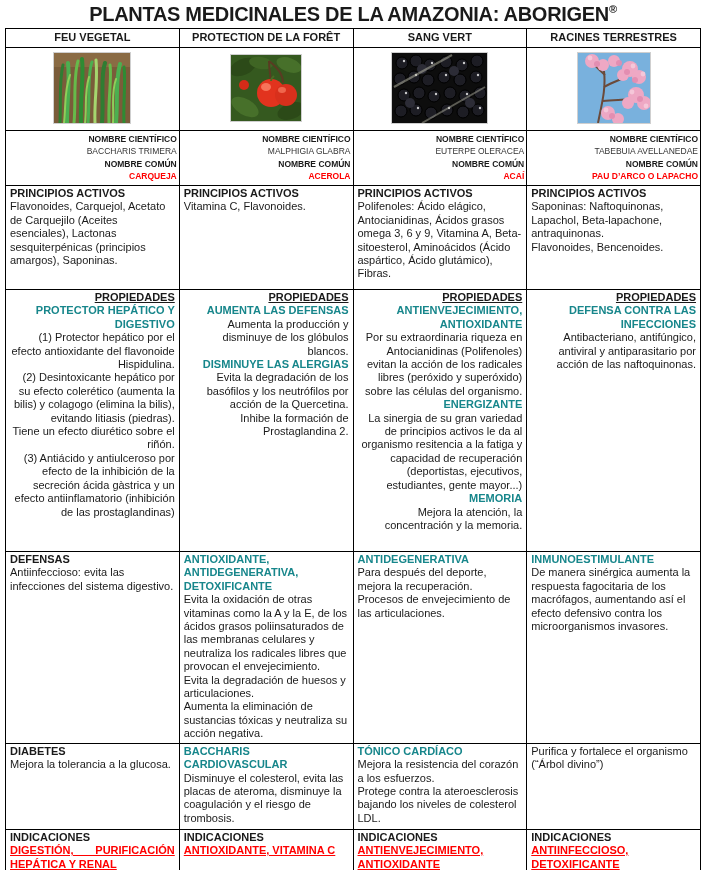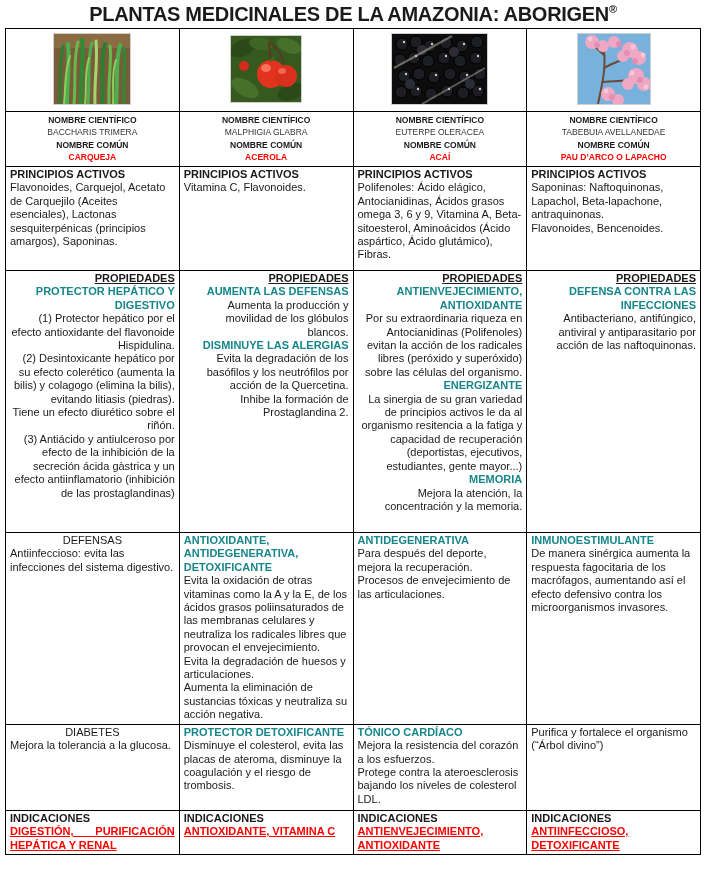--- a/index.html
+++ b/index.html
@@ -3,45 +3,51 @@
 <meta charset="utf-8">
 <style>
   html,body{margin:0;padding:0;background:#fff;}
   body{width:706px;height:870px;font-family:"Liberation Sans",sans-serif;color:#1a1a1a;}
   .page-title{text-align:center;font-weight:bold;font-size:20px;letter-spacing:-0.3px;padding:3px 0 2px 0;}
   .page-title sup{font-size:11px;}
   table{border-collapse:collapse;table-layout:fixed;width:696px;margin:0 auto;}
   th,td{border:1px solid #000;vertical-align:top;padding:1px 4px 2px 4px;font-size:11px;line-height:1.22;overflow:hidden;}
   th{text-align:center;font-size:11px;padding:2px;height:14px;}
   .r-photo td{height:78px;text-align:center;vertical-align:middle;padding:2px;}
-  .r-names td{height:50px;text-align:center;padding:2px;}
+  .r-names td{height:50px;text-align:right;padding:2px;}
   .r-principios td{height:100px;}
   .r-prop td{height:258px;text-align:right;}
   .r-def td{height:170px;}
   .r-card td{height:82px;margin-left:6px;}
   .r-ind td{height:34px;}
   .hdr{font-weight:bold;display:block;}
   .hdr.u{text-decoration:underline;}
   .cell-body{display:block;white-space:pre-line;}
   .seg-teal{display:block;font-weight:bold;color:#17868B;white-space:pre-line;}
-  .seg-black{display:block;font-weight:normal;color:#1a1a1a;text-align:center;}
+  .seg-black{display:block;font-weight:bold;color:#1a1a1a;}
   .seg-body{display:block;white-space:pre-line;}
   .nm-label{display:block;font-size:8.5px;font-weight:bold;color:#1a1a1a;line-height:1.45;}
   .nm-sci{display:block;font-size:8.5px;color:#333;line-height:1.45;}
   .nm-common{display:block;font-size:8.5px;font-weight:bold;color:#FF0000;line-height:1.45;}
   .ind-body{display:block;color:#FF0000;font-weight:bold;text-align:justify;text-decoration:underline;}
   .photo-frame{display:inline-block;border:1px solid #cfcfcf;line-height:0;}
 </style>
 </head>
 <body>
 
 <div class="page-title"><span>PLANTAS MEDICINALES DE LA AMAZONIA: ABORIGEN</span><sup>®</sup></div>
 
 <table>
   <tbody>
+      <tr class="r-cols">
+    <th>FEU VEGETAL</th>
+    <th>PROTECTION DE LA FORÊT</th>
+    <th>SANG VERT</th>
+    <th>RACINES TERRESTRES</th>
+  </tr>
 
   <tr class="r-photo">
     <td>
       <span class="photo-frame">
         <svg width="76" height="70" viewBox="0 0 76 70">
           <rect width="76" height="70" fill="#7a5c3a"></rect>
           <rect x="0" y="0" width="76" height="14" fill="#8a6b44"></rect>
           <g fill="none" stroke-linecap="round">
             <path d="M6,70 C7,45 5,28 9,12" stroke="#2f7d32" stroke-width="3"></path>
             <path d="M13,70 C13,48 16,30 14,10" stroke="#4caf50" stroke-width="4"></path>
@@ -229,21 +235,21 @@
   <tr class="r-prop">
     <td>
       <span class="hdr u">PROPIEDADES</span>
       <span><span class="seg-teal">PROTECTOR HEPÁTICO Y DIGESTIVO</span><span class="seg-body">(1) Protector hepático por el efecto antioxidante del flavonoide Hispidulina.
 (2) Desintoxicante hepático por su efecto colerético (aumenta la bilis) y colagogo (elimina la bilis), evitando litiasis (piedras).
 Tiene un efecto diurético sobre el riñón.
 (3) Antiácido y antiulceroso por efecto de la inhibición de la secreción ácida gàstrica y un efecto antiinflamatorio (inhibición de las prostaglandinas)</span></span>
     </td>
     <td>
       <span class="hdr u">PROPIEDADES</span>
-      <span><span class="seg-teal">AUMENTA LAS DEFENSAS</span><span class="seg-body">Aumenta la producción y movilidad de los glóbulos blancos.</span><span class="seg-teal">DISMINUYE LAS ALERGIAS</span><span class="seg-body">Evita la degradación de los basófilos y los neutrófilos por acción de la Quercetina.
+      <span><span class="seg-teal">AUMENTA LAS DEFENSAS</span><span class="seg-body">Aumenta la producción y disminuye de los glóbulos blancos.</span><span class="seg-teal">DISMINUYE LAS ALERGIAS</span><span class="seg-body">Evita la degradación de los basófilos y los neutrófilos por acción de la Quercetina.
 Inhibe la formación de Prostaglandina 2.</span></span>
     </td>
     <td>
       <span class="hdr u">PROPIEDADES</span>
       <span><span class="seg-teal">ANTIENVEJECIMIENTO, ANTIOXIDANTE</span><span class="seg-body">Por su extraordinaria riqueza en Antocianidinas (Polifenoles) evitan la acción de los radicales libres (peróxido y superóxido) sobre las células del organismo.</span><span class="seg-teal">ENERGIZANTE</span><span class="seg-body">La sinergia de su gran variedad de principios activos le da al organismo resitencia a la fatiga y capacidad de recuperación (deportistas, ejecutivos, estudiantes, gente mayor...)</span><span class="seg-teal">MEMORIA</span><span class="seg-body">Mejora la atención, la concentración y la memoria.</span></span>
     </td>
     <td>
       <span class="hdr u">PROPIEDADES</span>
       <span><span class="seg-teal">DEFENSA CONTRA LAS INFECCIONES</span><span class="seg-body">Antibacteriano, antifúngico, antiviral y antiparasitario por acción de las naftoquinonas.</span></span>
     </td>
@@ -254,21 +260,21 @@
     <td><span><span class="seg-teal">ANTIOXIDANTE, ANTIDEGENERATIVA, DETOXIFICANTE</span><span class="seg-body">Evita la oxidación de otras vitaminas como la A y la E, de los ácidos grasos poliinsaturados de las membranas celulares y neutraliza los radicales libres que provocan el envejecimiento.
 Evita la degradación de huesos y articulaciones.
 Aumenta la eliminación de sustancias tóxicas y neutraliza su acción negativa.</span></span></td>
     <td><span><span class="seg-teal">ANTIDEGENERATIVA</span><span class="seg-body">Para después del deporte, mejora la recuperación.
 Procesos de envejecimiento de las articulaciones.</span></span></td>
     <td><span><span class="seg-teal">INMUNOESTIMULANTE</span><span class="seg-body">De manera sinérgica aumenta la respuesta fagocitaria de los macrófagos, aumentando así el efecto defensivo contra los microorganismos invasores.</span></span></td>
   </tr>
 
   <tr class="r-card">
     <td><span><span class="seg-black">DIABETES</span><span class="seg-body">Mejora la tolerancia a la glucosa.</span></span></td>
-    <td><span><span class="seg-teal">PROTECTOR DETOXIFICANTE</span><span class="seg-body">Disminuye el colesterol, evita las placas de ateroma, disminuye la coagulación y el riesgo de trombosis.</span></span></td>
+    <td><span><span class="seg-teal">BACCHARIS CARDIOVASCULAR</span><span class="seg-body">Disminuye el colesterol, evita las placas de ateroma, disminuye la coagulación y el riesgo de trombosis.</span></span></td>
     <td><span><span class="seg-teal">TÓNICO CARDÍACO</span><span class="seg-body">Mejora la resistencia del corazón a los esfuerzos.
 Protege contra la ateroesclerosis bajando los niveles de colesterol LDL.</span></span></td>
     <td><span><span class="seg-body">Purifica y fortalece el organismo (“Árbol divino”)</span></span></td>
   </tr>
 
   <tr class="r-ind">
     <td>
       <span class="hdr">INDICACIONES</span>
       <span class="ind-body">DIGESTIÓN, PURIFICACIÓN HEPÁTICA Y RENAL</span>
     </td>

